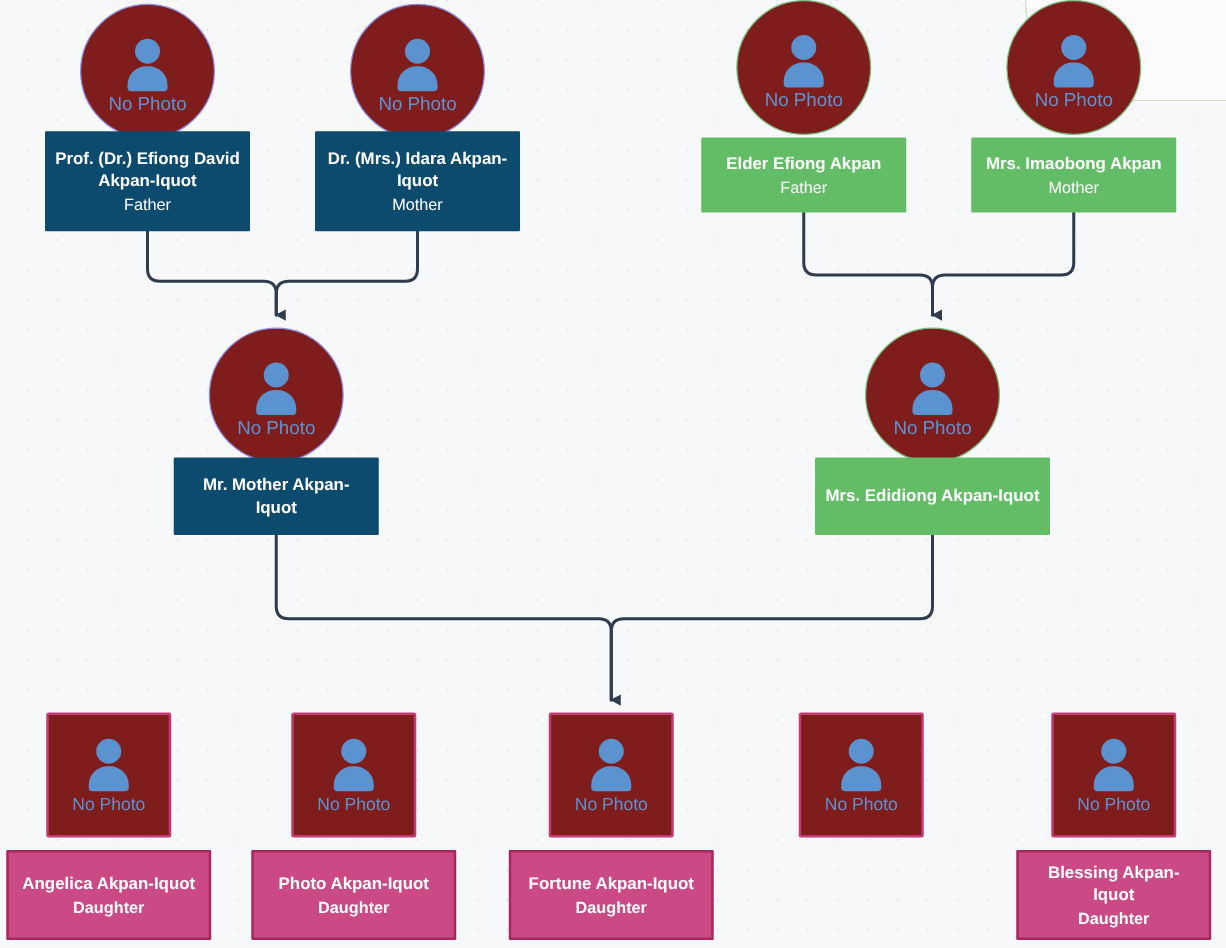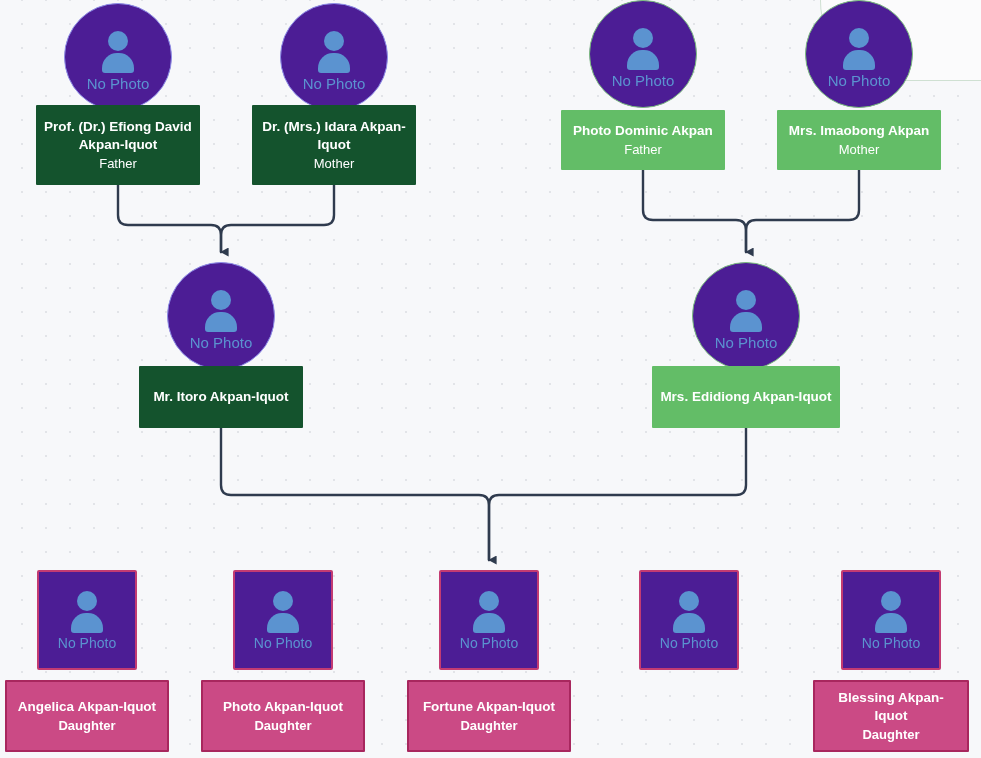--- a/index.html
+++ b/index.html
@@ -53,21 +53,21 @@
   }
 
   .photo {
     position: absolute;
     left: 50%;
     transform: translateX(-50%);
     display: flex;
     flex-direction: column;
     align-items: center;
     justify-content: center;
-    background: #4c1d95;
+    background: #7f1d1d;
     z-index: 2;
     box-sizing: border-box;
   }
   .photo.round {
     width: 108px;
     height: 108px;
     border-radius: 50%;
     border: 1.3px solid #8e8ee8;
     padding-top: 6px;
   }
@@ -124,21 +124,21 @@
     display: flex;
     flex-direction: column;
     align-items: center;
     justify-content: center;
     z-index: 3;
     color: #ffffff;
     text-align: center;
     padding: 6px 8px;
     border-radius: 1px;
   }
-  .card.blue   { background: #14532d; }
+  .card.blue   { background: #0c4a6e; }
   .card.green  { background: #63bd67; }
   .card.pink   { background: #cb4a85; border: 2px solid #a8275e; }
 
   .card .name {
     font-size: 13.5px;
     font-weight: bold;
     line-height: 18px;
   }
   .card .rel {
     font-size: 13px;
@@ -203,21 +203,21 @@
 
   <div class="node" style="left:561px; top:0px; width:164px; height:170px;">
     <div class="photo round green" style="top:0px;">
       <div class="avatar">
         <div class="head"></div>
           <div class="body"></div>
       </div>
       <div class="nophoto">No Photo</div>
     </div>
     <div class="card green" style="top:110px; width:164px; height:60px;">
-      <div class="name">Photo Dominic Akpan</div>
+      <div class="name">Elder Efiong Akpan</div>
       <div class="rel">Father</div>
     </div>
   </div>
 
   <div class="node" style="left:777px; top:0px; width:164px; height:170px;">
     <div class="photo round green" style="top:0px;">
       <div class="avatar">
         <div class="head"></div>
           <div class="body"></div>
       </div>
@@ -231,21 +231,21 @@
 
   <div class="node" style="left:139px; top:262px; width:164px; height:166px;">
     <div class="photo round" style="top:0px;">
       <div class="avatar">
         <div class="head"></div>
           <div class="body"></div>
       </div>
       <div class="nophoto">No Photo</div>
     </div>
     <div class="card blue" style="top:104px; width:164px; height:62px;">
-      <div class="name">Mr. Itoro Akpan-Iquot</div>
+      <div class="name">Mr. Mother Akpan-Iquot</div>
       <div class="rel"></div>
     </div>
   </div>
 
   <div class="node" style="left:664px; top:262px; width:164px; height:166px;">
     <div class="photo round green" style="top:0px;">
       <div class="avatar">
         <div class="head"></div>
           <div class="body"></div>
       </div>

